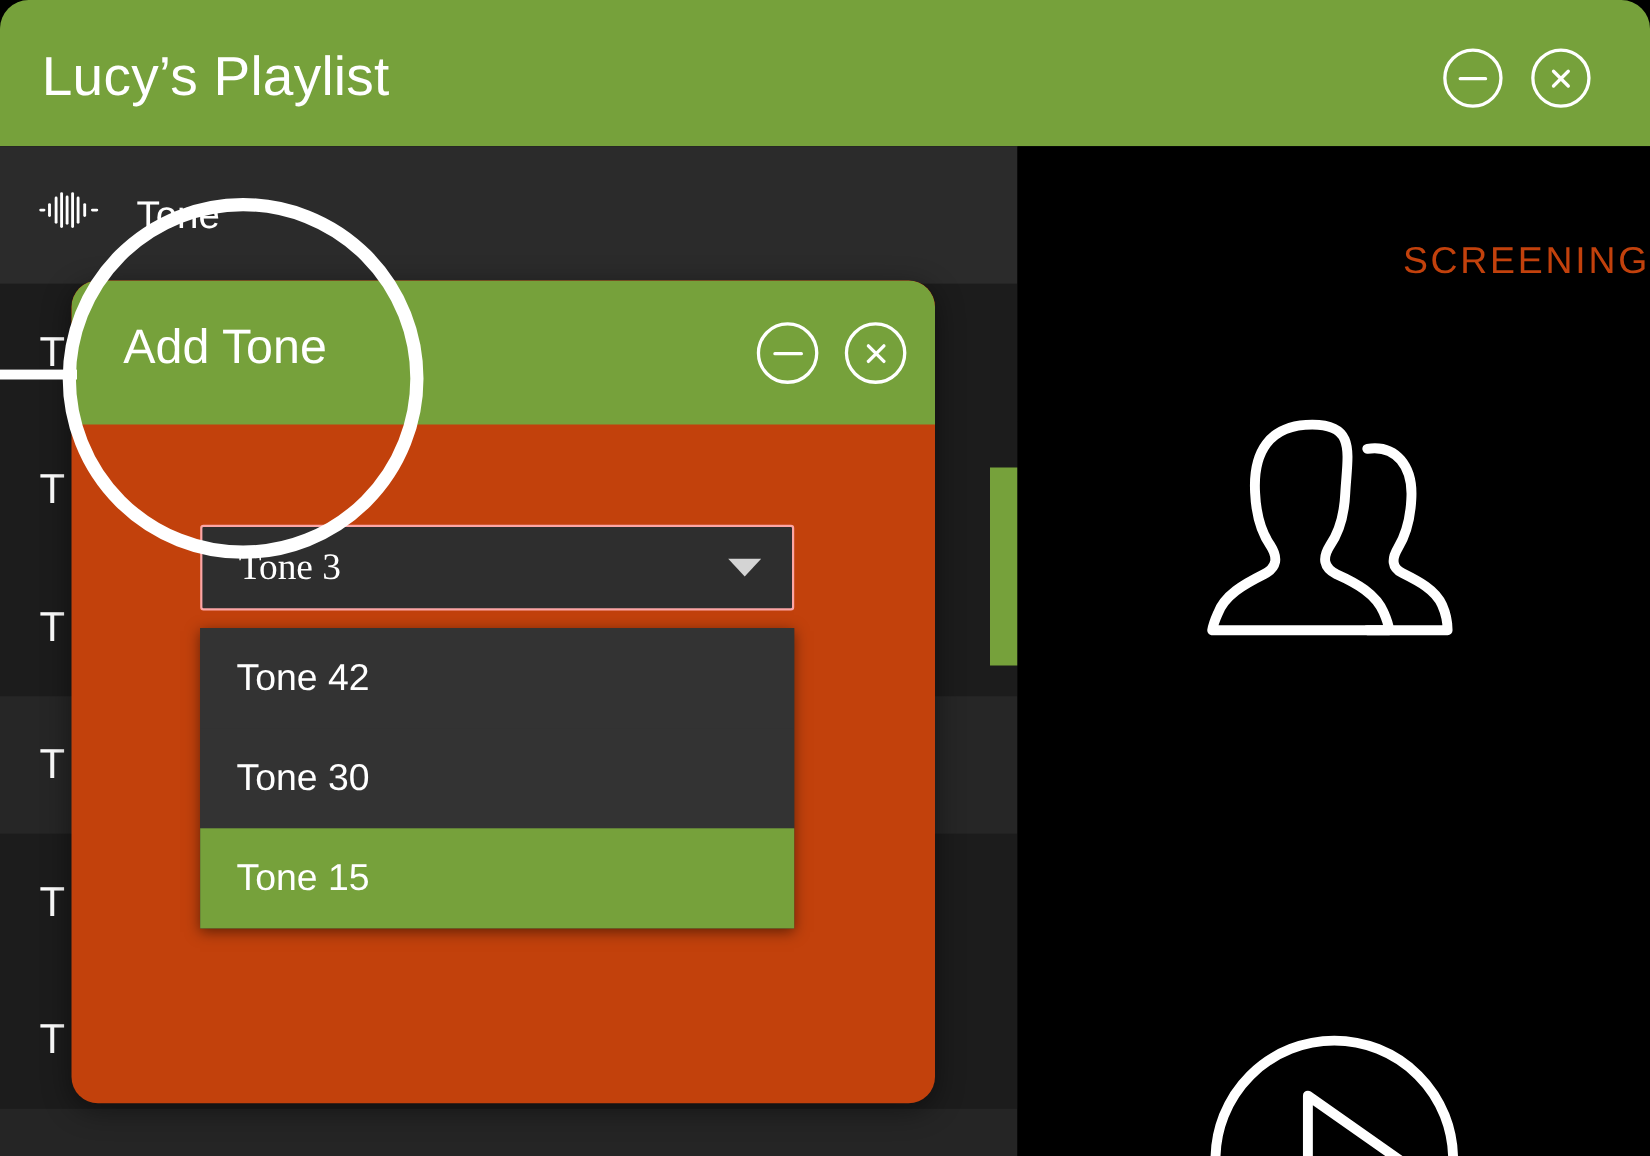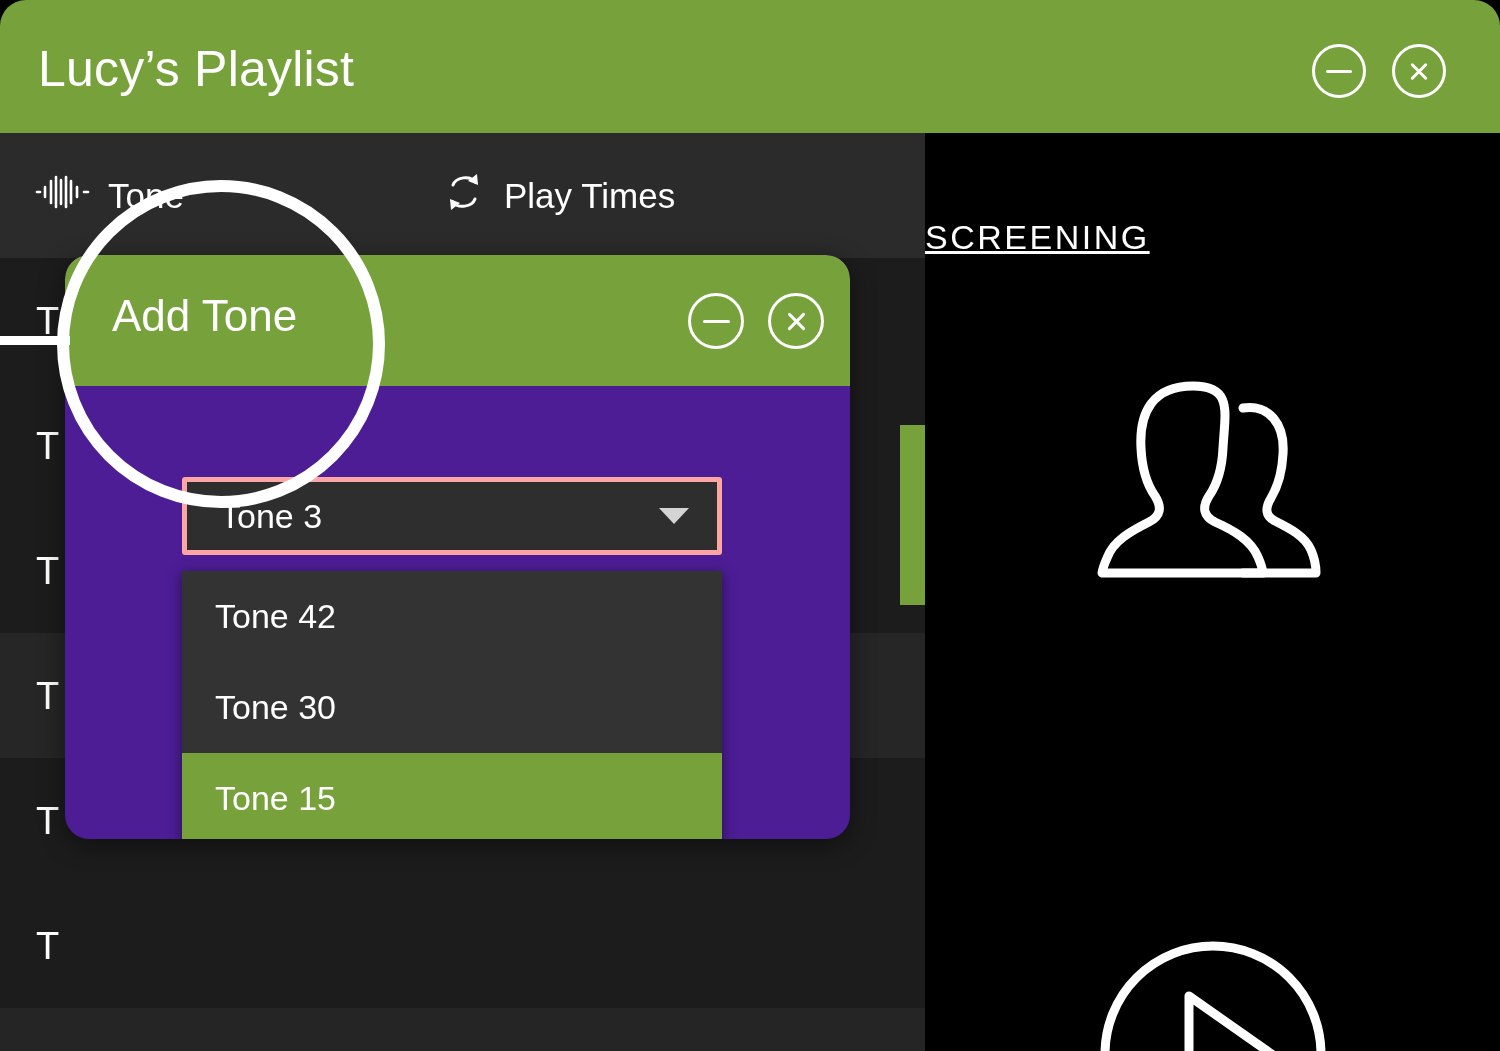--- a/index.html
+++ b/index.html
@@ -90,21 +90,21 @@
     width: 925px;
     height: 125px;
     background: #2b2b2b;
   }
   .tab {
     position: absolute;
     top: 0;
     height: 125px;
     display: flex;
     align-items: center;
-    gap: 16px;
+    gap: 32px;
     color: #ffffff;
     font-size: 35px;
   }
   .tab-tone { left: 34px; }
   .tab-play { left: 440px; }
   .tab-icon { display: block; }
 
   .list {
     position: absolute;
     left: 0;
@@ -142,44 +142,43 @@
     position: absolute;
     left: 925px;
     top: 133px;
     width: 575px;
     height: 918px;
     background: #000000;
   }
   .side-label {
     position: absolute;
     width: 100%;
-    text-align: left;
-    color: #ffffff;
+    text-align: right;
+    color: #c2410c;
     font-size: 34px;
     letter-spacing: 2.5px;
-    text-decoration: underline;
   }
   .side-label.screening { top: 85px; }
   .side-label.playstop  { top: 600px; }
   .side-icon {
     position: absolute;
     left: 50%;
     transform: translateX(-50%);
   }
   .side-icon.people { top: 235px; }
   .side-icon.play   { top: 805px; }
 
   
   .modal {
     position: absolute;
     left: 65px;
     top: 255px;
     width: 785px;
-    height: 584px;
-    background: #4c1d95;
+    height: 748px;
+    background: #c2410c;
     border-radius: 24px;
     box-shadow: 0 6px 26px rgba(0,0,0,0.45);
     overflow: hidden;
   }
   .modal-header {
     position: absolute;
     left: 0; top: 0;
     width: 785px;
     height: 131px;
     background: #76A13B;
@@ -210,23 +209,24 @@
   .modal-win-btns .circ-btn.close::after  { left: 14px; top: 24px; width: 23px; }
 
   
   .select-box {
     position: absolute;
     left: 117px;
     top: 222px;
     width: 540px;
     height: 78px;
     background: #2e2e2e;
-    border: 5px solid #fca5a5;
+    border: 2px solid #fca5a5;
     box-sizing: border-box;
     border-radius: 3px;
+    font-family: Liberation Serif, serif;
   }
   .select-box .sel-value {
     position: absolute;
     left: 33px;
     top: 50%;
     transform: translateY(-50%);
     color: #ffffff;
     font-size: 34px;
     white-space: nowrap;
   }
@@ -335,33 +335,20 @@
               <line x1="32" y1="2" x2="32" y2="32"></line>
               <line x1="37" y1="6" x2="37" y2="28"></line>
               <line x1="43" y1="12" x2="43" y2="22"></line>
               <line x1="50" y1="17" x2="54" y2="17"></line>
             </g>
           </svg>
         </span>
         <span>Tone</span>
       </div>
 
-      <div class="tab tab-play">
-        <span class="tab-icon">
-          <svg width="48" height="48" viewBox="0 0 48 48">
-            <g fill="none" stroke="#ffffff" stroke-width="3" stroke-linecap="round" stroke-linejoin="round">
-              <path d="M13 17 C16 9, 30 7, 35 14"></path>
-              <path d="M35 31 C32 39, 18 41, 13 34"></path>
-            </g>
-            <polygon points="37,6 38,17 28,13" fill="#ffffff"></polygon>
-            <polygon points="11,42 10,31 20,35" fill="#ffffff"></polygon>
-          </svg>
-        </span>
-        <span>Play Times</span>
-      </div>
     </div>
 
     <div class="list">
       <div class="list-row odd">
           <span class="row-text">T</span>
         </div>
       <div class="list-row odd">
           <span class="row-text">T</span>
         </div>
       <div class="list-row odd">

